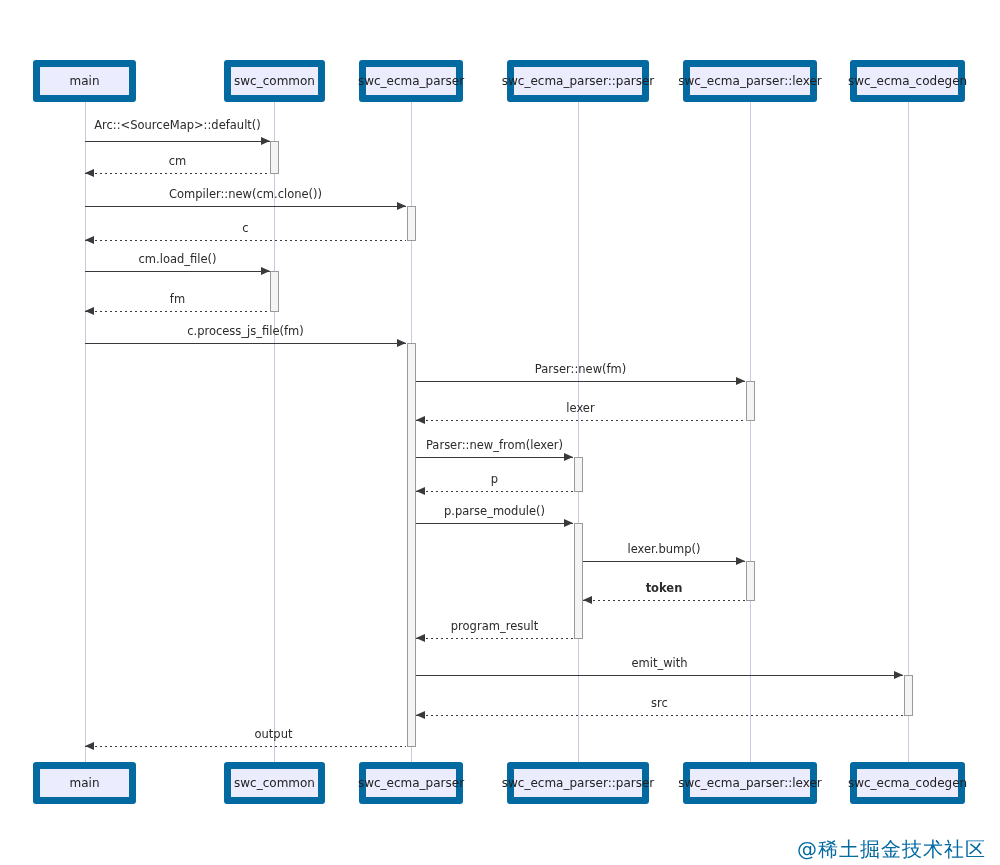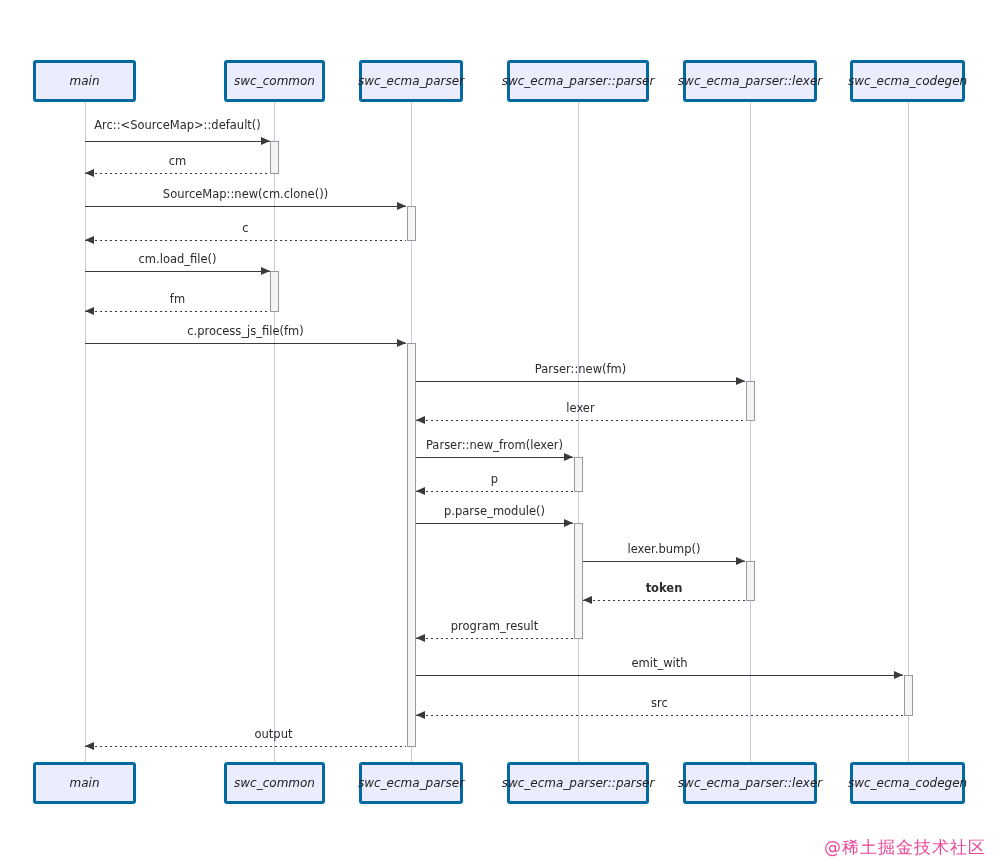--- a/index.html
+++ b/index.html
@@ -8,28 +8,27 @@
     width: 1000px;
     height: 865px;
     background: #ffffff;
     font-family: "DejaVu Sans", "Liberation Sans", sans-serif;
     overflow: hidden;
   }
   .actor-box {
     position: absolute;
     height: 42px;
     background: #ECECFF;
-    border: 3px solid #0369a1;
+    border: 7px solid #0369a1;
     border-radius: 3px;
     display: flex;
     align-items: center;
     justify-content: center;
     box-sizing: border-box;
     z-index: 5;
-    font-style: italic;
   }
   .actor-box span {
     font-size: 12px;
     color: #222;
     white-space: nowrap;
   }
   .lifeline {
     position: absolute;
     width: 1px;
     background: #c9c9e0;
@@ -72,22 +71,22 @@
     text-align: center;
     font-size: 11.5px;
     color: #2b2b2b;
     white-space: nowrap;
     z-index: 4;
   }
   .watermark {
     position: absolute;
     right: 14px;
     top: 836px;
-    font-size: 17px;
-    color: #ec4899;
+    font-size: 20px;
+    color: #0369a1;
     letter-spacing: 1px;
     z-index: 6;
   }
 </style>
 </head>
 <body>
 
 <div class="canvas">
   <div>
       <div class="lifeline" style="left: 85px; top: 102px; height: 660px;"></div>
@@ -106,21 +105,21 @@
       <div class="activation" style="left: 745.5px; top: 561px; height: 40px;"></div>
       <div class="activation" style="left: 903.5px; top: 675px; height: 41px;"></div>
       <div class="msg-line solid" style="left: 85px; top: 141px; width: 185px;"></div>
       <div class="arrowhead right" style="left: 261px; top: 137px;"></div>
       <div class="msg-label" style="left: 85px; top: 118px; width: 185px;">Arc::&lt;SourceMap&gt;::default()</div>
       <div class="msg-line dotted" style="left: 85px; top: 173px; width: 185px;"></div>
       <div class="arrowhead left" style="left: 85px; top: 169px;"></div>
       <div class="msg-label" style="left: 85px; top: 154px; width: 185px;">cm</div>
       <div class="msg-line solid" style="left: 85px; top: 206px; width: 321px;"></div>
       <div class="arrowhead right" style="left: 397px; top: 202px;"></div>
-      <div class="msg-label" style="left: 85px; top: 187px; width: 321px;">SourceMap::new(cm.clone())</div>
+      <div class="msg-label" style="left: 85px; top: 187px; width: 321px;">Compiler::new(cm.clone())</div>
       <div class="msg-line dotted" style="left: 85px; top: 240px; width: 321px;"></div>
       <div class="arrowhead left" style="left: 85px; top: 236px;"></div>
       <div class="msg-label" style="left: 85px; top: 221px; width: 321px;">c</div>
       <div class="msg-line solid" style="left: 85px; top: 271px; width: 185px;"></div>
       <div class="arrowhead right" style="left: 261px; top: 267px;"></div>
       <div class="msg-label" style="left: 85px; top: 252px; width: 185px;">cm.load_file()</div>
       <div class="msg-line dotted" style="left: 85px; top: 311px; width: 185px;"></div>
       <div class="arrowhead left" style="left: 85px; top: 307px;"></div>
       <div class="msg-label" style="left: 85px; top: 292px; width: 185px;">fm</div>
       <div class="msg-line solid" style="left: 85px; top: 343px; width: 321px;"></div>

